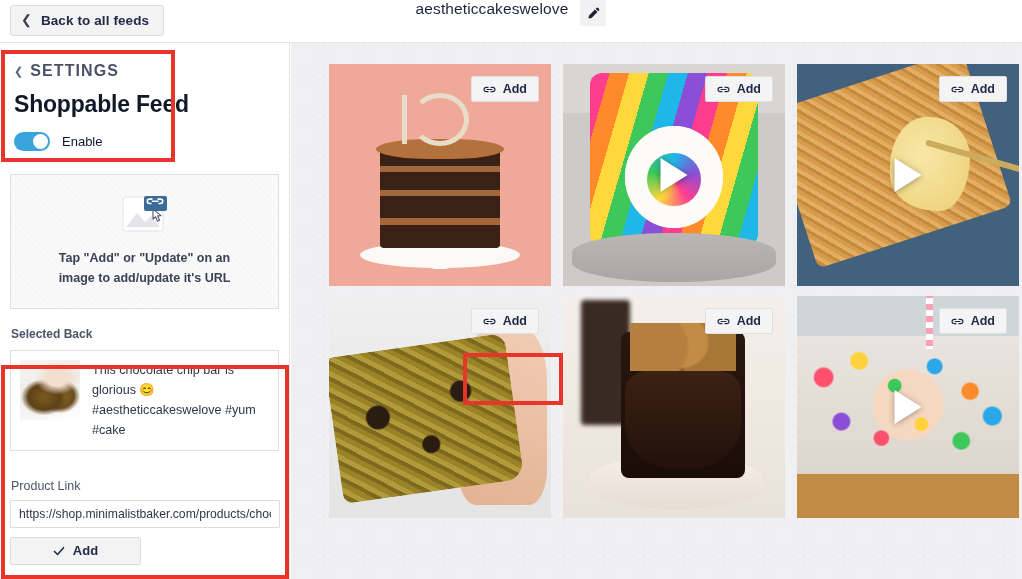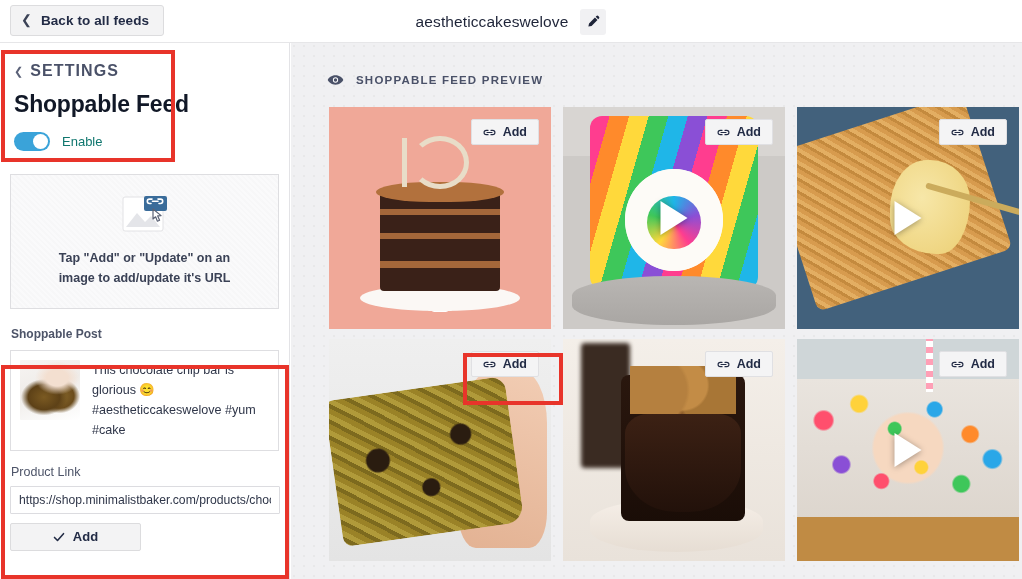--- a/index.html
+++ b/index.html
@@ -25,21 +25,21 @@
     cursor: pointer;
   }
   .back-btn .chev {
     font-size: 13px; color: #3b4256; line-height: 1; transform: translateY(-1px);
   }
   .back-btn .lbl {
     font-size: 13.5px; font-weight: bold; color: #222b45; letter-spacing: .1px; text-align: right;
   }
   .feed-title-wrap {
     position: absolute; left: 0; top: 0; width: 1022px; height: 43px;
-    display: flex; align-items: center; justify-content: center; gap: 12px;
+    display: flex; justify-content: center; gap: 12px;
     pointer-events: none;
   }
   .feed-title {
     font-size: 15.5px; color: #1e2438; letter-spacing: .1px;
   }
   .edit-btn {
     width: 26px; height: 26px; background: #f1f1f3; border-radius: 3px;
     display: flex; align-items: center; justify-content: center;
     pointer-events: auto; cursor: pointer; border: none;
   }
@@ -68,21 +68,21 @@
     margin-top: 14px; margin-left: 4px;
   }
   .switch {
     width: 36px; height: 19px; border-radius: 10px; background: #3aa3d9;
     position: relative; cursor: pointer; flex: none;
   }
   .switch .knob {
     position: absolute; right: 2px; top: 2px;
     width: 15px; height: 15px; border-radius: 50%; background: #fff;
   }
-  .toggle-label { font-size: 13px; color: #0f766e; }
+  .toggle-label { font-size: 13px; color: #0f172a; }
 
   
   .info-box {
     margin-top: 23px;
     height: 135px;
     border: 1px solid #dedee1;
     background:
       repeating-linear-gradient(45deg, rgba(0,0,0,.012) 0 2px, transparent 2px 4px),
       #fafafb;
     display: flex; flex-direction: column; align-items: center; justify-content: center;
@@ -108,21 +108,21 @@
     background:
       radial-gradient(ellipse 60% 45% at 62% 30%, #f3dfd0 0%, #f3dfd0 30%, transparent 62%),
       radial-gradient(ellipse 48% 38% at 40% 62%, #7b5a22 0%, #5d4117 55%, transparent 80%),
       radial-gradient(ellipse 40% 34% at 66% 60%, #8a6a2c 0%, #6b4c1c 60%, transparent 85%),
       linear-gradient(160deg,#f6f4f2 0%,#efece9 45%,#ffffff 100%);
   }
   .post-caption {
     font-size: 12.6px; color: #2f3649; line-height: 1.58; padding-top: 1px;
   }
   .product-link-label {
-    margin-top: 14px; margin-left: 1px;
+    margin-top: 28px; margin-left: 1px;
     font-size: 12.5px; color: #4d5468;
   }
   .url-input {
     margin-top: 7px; width: 270px; height: 28px;
     border: 1px solid #dcdce0; background: #fff;
     padding: 0 8px; font-size: 12.2px; color: #2f3649;
     font-family: "Liberation Sans", sans-serif;
     border-radius: 1px;
   }
   .btn-row { margin-top: 9px; display: flex; gap: 8px; }
@@ -376,21 +376,21 @@
           </g>
           <path d="M36 14 l0 10 2.6-2.2 1.8 4.4 2.2-1 -1.9-4.3 3.4-.3z" fill="#ffffff" stroke="#5b6275" stroke-width="1.2" stroke-linejoin="round"></path>
         </svg>
       </div>
       <div class="info-text">
         <span>Tap "Add" or "Update" on an</span><br>
         <span>image to add/update it's URL</span>
       </div>
     </div>
 
-    <div class="selected-label">Shoppable Post</div>
+    <div class="selected-label">Selected Back</div>
 
     <div class="post-card">
       <div class="post-thumb"></div>
       <div class="post-caption">This chocolate chip bar is glorious 😊 #aestheticcakeswelove #yum #cake</div>
     </div>
 
     <div class="product-link-label">Product Link</div>
 
     <input class="url-input" type="text" value="https://shop.minimalistbaker.com/products/choc" style="">
 
@@ -398,28 +398,20 @@
       <button class="sq-btn">
         <svg width="12" height="12" viewBox="0 0 16 16">
           <path d="M2 8.6 L6 12.6 L14 3.6" fill="none" stroke="#222b45" stroke-width="2.1" stroke-linecap="round" stroke-linejoin="round"></path>
         </svg>
         <span>Add</span>
       </button>
     </div>
   </div>
 
   <div class="preview">
-    <div class="preview-head">
-      <svg width="17" height="12" viewBox="0 0 22 14">
-        <path d="M11 1C5.8 1 1.9 4.4 1 7c.9 2.6 4.8 6 10 6s9.1-3.4 10-6c-.9-2.6-4.8-6-10-6z" fill="#4a5168"></path>
-        <circle cx="11" cy="7" r="3.4" fill="#ffffff"></circle>
-        <circle cx="11" cy="7" r="2.2" fill="#4a5168"></circle>
-      </svg>
-      <span class="lbl">SHOPPABLE FEED PREVIEW</span>
-    </div>
 
     <div class="grid">
 
       <div class="cell">
         <div class="ph ph1">
           <div class="plate"></div>
             <div class="cake"></div>
             <div class="top"></div>
           <div class="candle"></div>
             <div class="one"></div>

